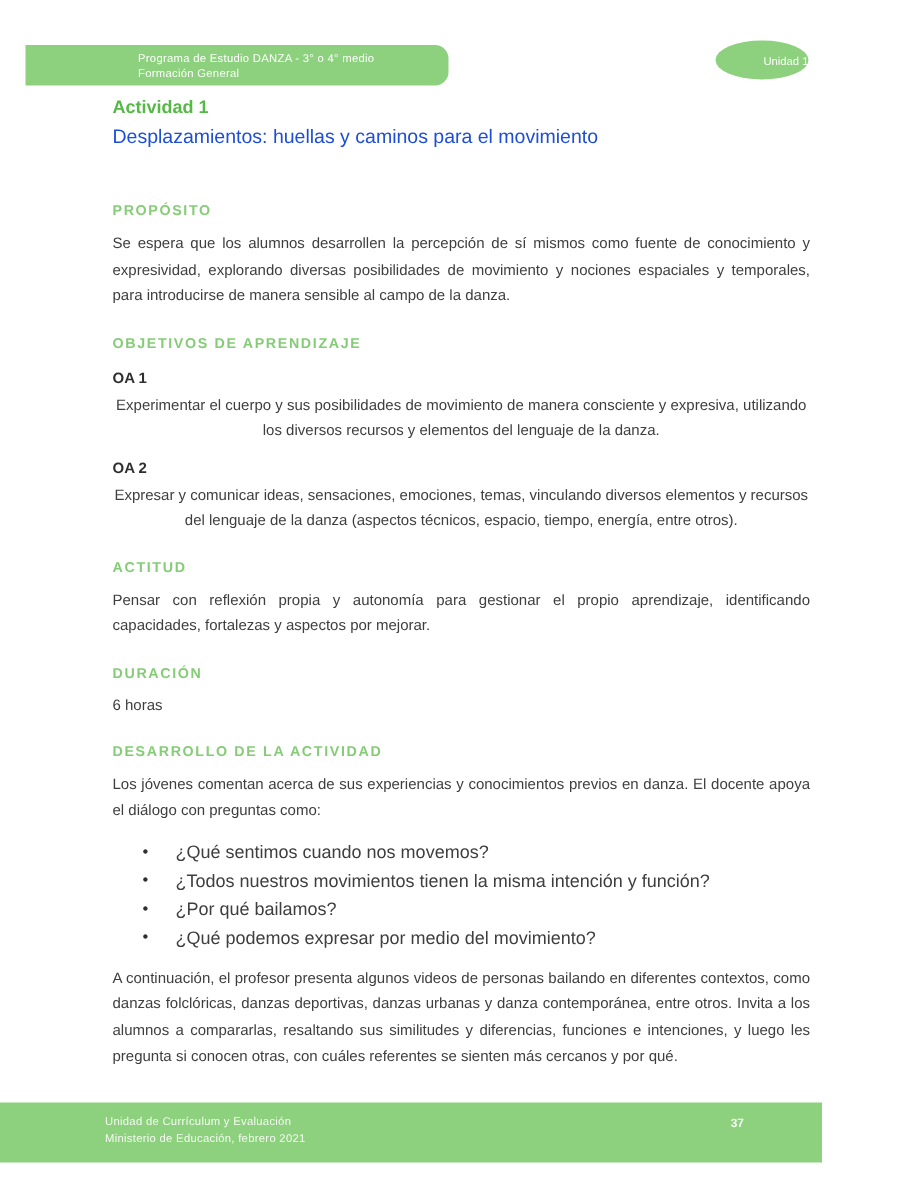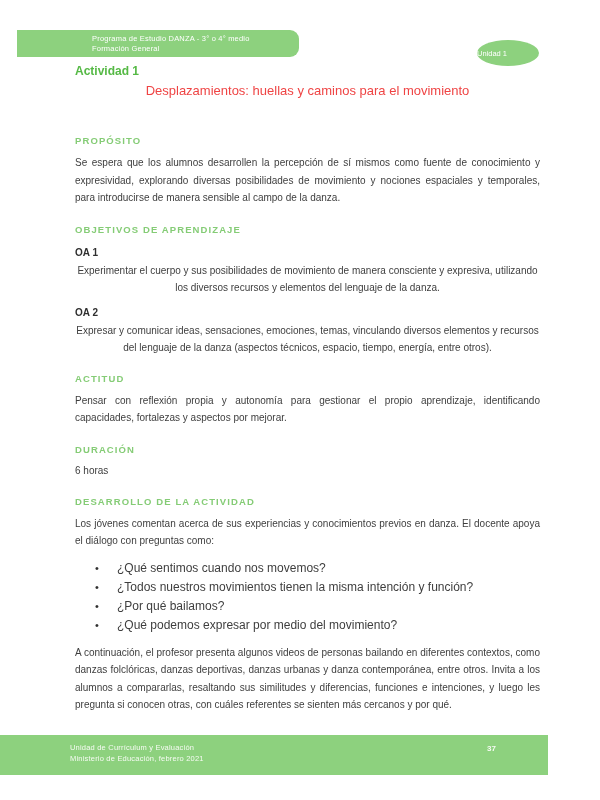--- a/index.html
+++ b/index.html
@@ -19,39 +19,39 @@
     background: #8dd17e;
     border-radius: 0 9px 9px 0;
     color: #ffffff;
     box-sizing: border-box;
     padding: 4px 8px 0 75px;
     font-size: 7.5px; line-height: 10px;
     letter-spacing: 0.2px;
     margin-left: 17px;
   }
   .unit-badge {
-    position: absolute; left: 477px; top: 40px;
+    position: absolute; left: 477px; top: 27px;
     width: 62px; height: 26px;
     background: #8dd17e;
     border-radius: 50%;
     color: #ffffff;
     font-size: 7.5px;
-    display: flex; align-items: center; justify-content: flex-start;
+    display: flex; align-items: center; justify-content: flex-end;
   }
 
   
   .content {
     position: absolute; left: 75px; top: 64px; width: 465px;
     color: #3e3e3e;
   }
   .activity-title {
     font-size: 12px; font-weight: bold; color: #55b945; line-height: 15px;
   }
   .activity-subtitle {
-    font-size: 13px; color: #ef4444; margin-top: 4px; line-height: 16px; text-align: center;
+    font-size: 13px; color: #1d4ed8; margin-top: 4px; line-height: 16px;
   }
   .sec-heading {
     font-size: 9.5px; font-weight: bold; color: #85cc76;
     letter-spacing: 1.1px; line-height: 12px;
   }
   .mt-lg { margin-top: 36px; }
   .mt-md { margin-top: 17px; }
   .body-p {
     font-size: 10px; line-height: 17.5px; margin: 7px 0 0 0;
     text-align: justify;

